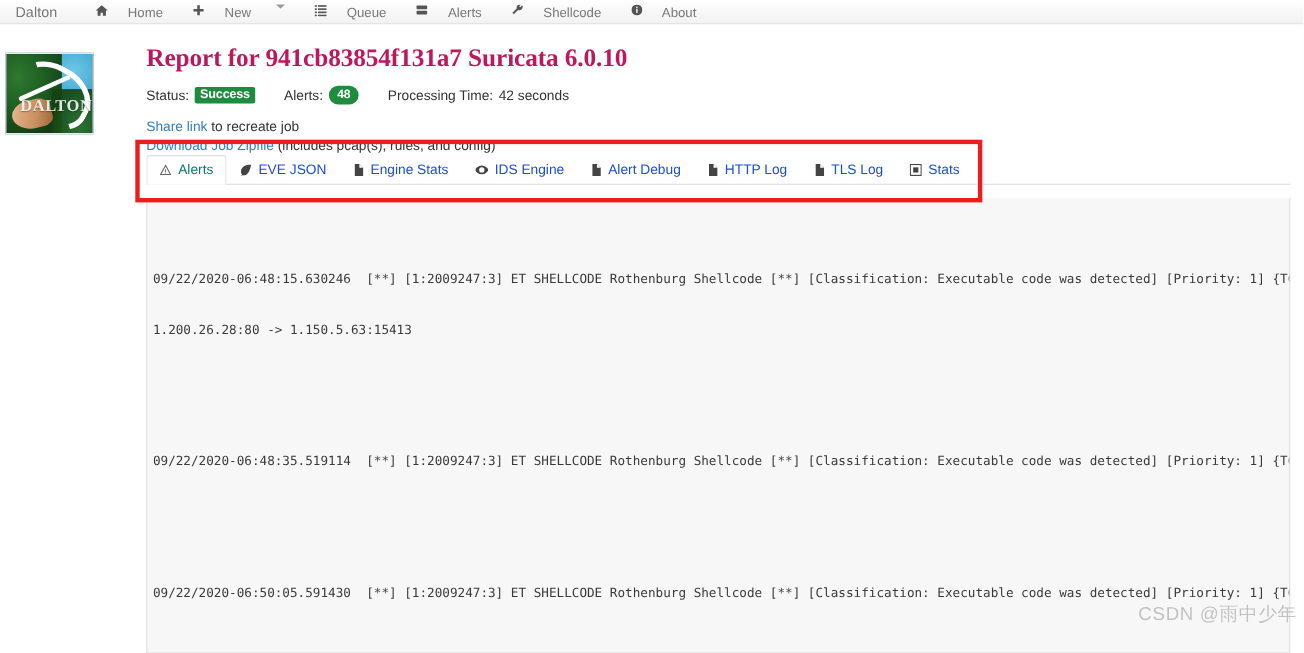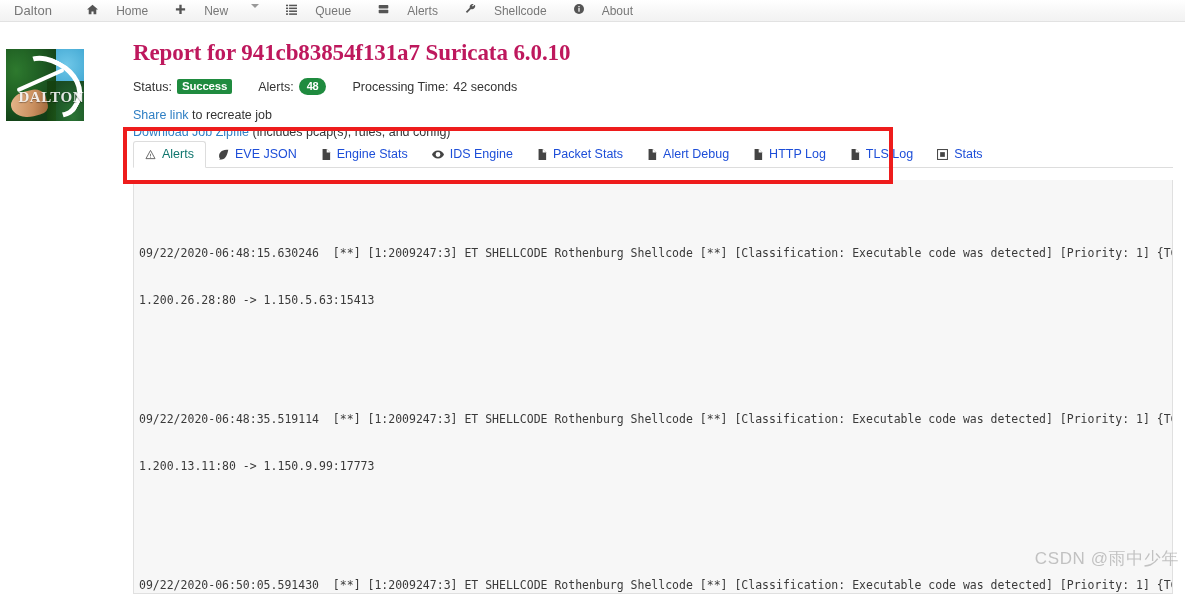--- a/index.html
+++ b/index.html
@@ -410,29 +410,20 @@
   <div class="tab">
     <span class="t-ico">
       <svg width="12" height="11" viewBox="0 0 18 12">
           <path fill="currentColor" d="M9 0C4.5 0 1.2 3 0 6c1.2 3 4.5 6 9 6s7.8-3 9-6c-1.2-3-4.5-6-9-6zm0 9.6A3.6 3.6 0 1 1 9 2.4a3.6 3.6 0 0 1 0 7.2z"></path>
           <circle cx="9" cy="6" r="2" fill="#ffffff"></circle>
         </svg>
     </span>
     <span>IDS Engine</span>
   </div>
 
-  <div class="tab">
-    <span class="t-ico">
-      <svg width="10" height="11" viewBox="0 0 12 16">
-          <path fill="currentColor" d="M1 0h6l5 5v11H1z"></path>
-          <path fill="#ffffff" d="M7 0v5h5z"></path>
-        </svg>
-    </span>
-    <span>Packet Stats</span>
-  </div>
 
   <div class="tab">
     <span class="t-ico">
       <svg width="10" height="11" viewBox="0 0 12 16">
           <path fill="currentColor" d="M1 0h6l5 5v11H1z"></path>
           <path fill="#ffffff" d="M7 0v5h5z"></path>
         </svg>
     </span>
     <span>Alert Debug</span>
   </div>
@@ -470,21 +461,20 @@
 
 <div class="redbox"></div>
 
 <div class="logpanel">
   <div class="log-entry">
     <span class="log-line">09/22/2020-06:48:15.630246  [**] [1:2009247:3] ET SHELLCODE Rothenburg Shellcode [**] [Classification: Executable code was detected] [Priority: 1] {TCP}</span>
     <span class="log-line">1.200.26.28:80 -&gt; 1.150.5.63:15413</span>
   </div>
   <div class="log-entry">
     <span class="log-line">09/22/2020-06:48:35.519114  [**] [1:2009247:3] ET SHELLCODE Rothenburg Shellcode [**] [Classification: Executable code was detected] [Priority: 1] {TCP}</span>
-    <span class="log-line">1.200.13.11:80 -&gt; 1.150.9.99:17773</span>
   </div>
   <div class="log-entry">
     <span class="log-line">09/22/2020-06:50:05.591430  [**] [1:2009247:3] ET SHELLCODE Rothenburg Shellcode [**] [Classification: Executable code was detected] [Priority: 1] {TCP}</span>
     
   </div>
   
   
   
   
   

